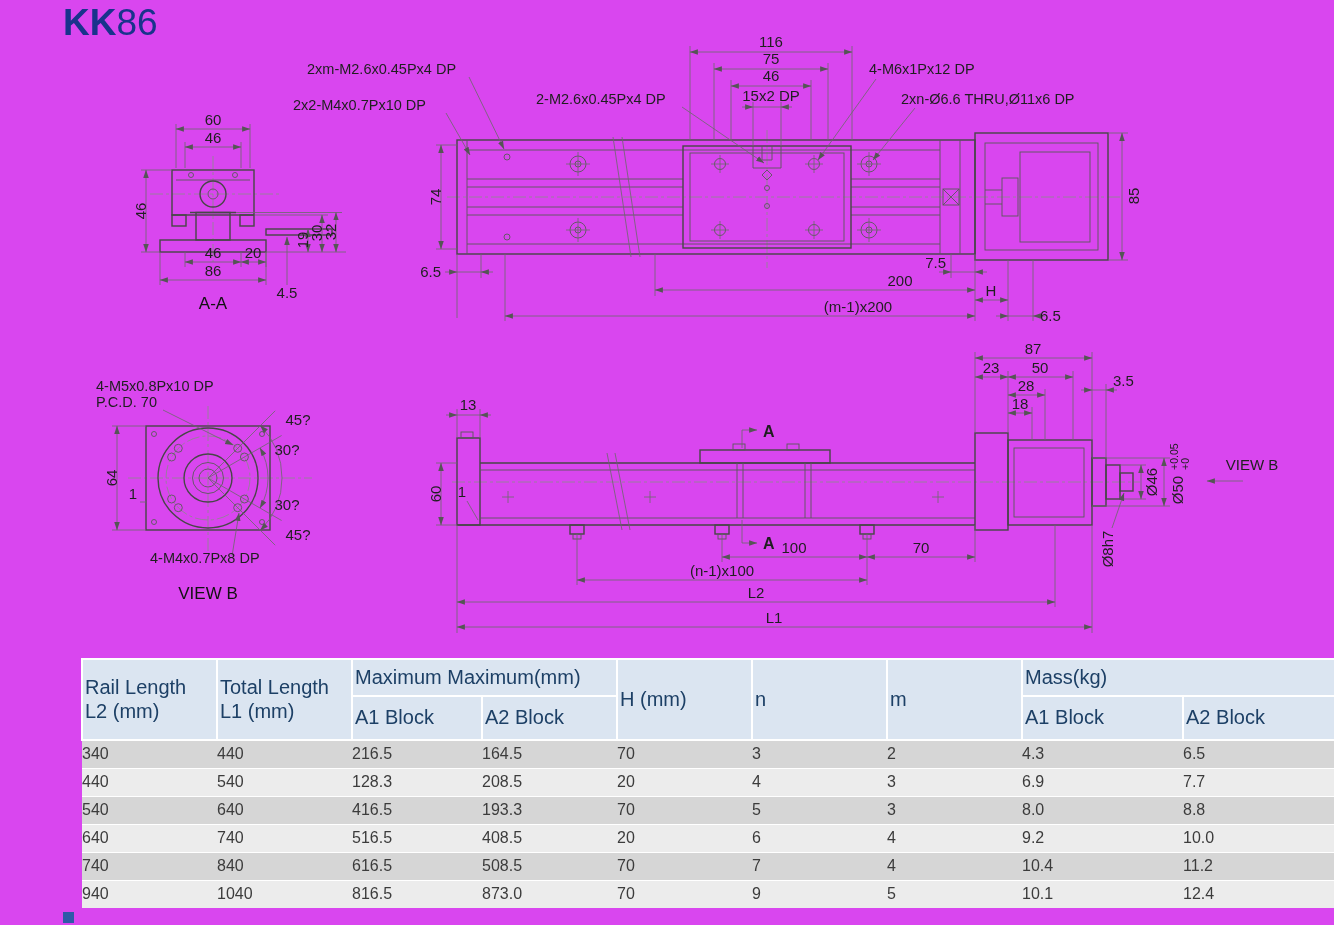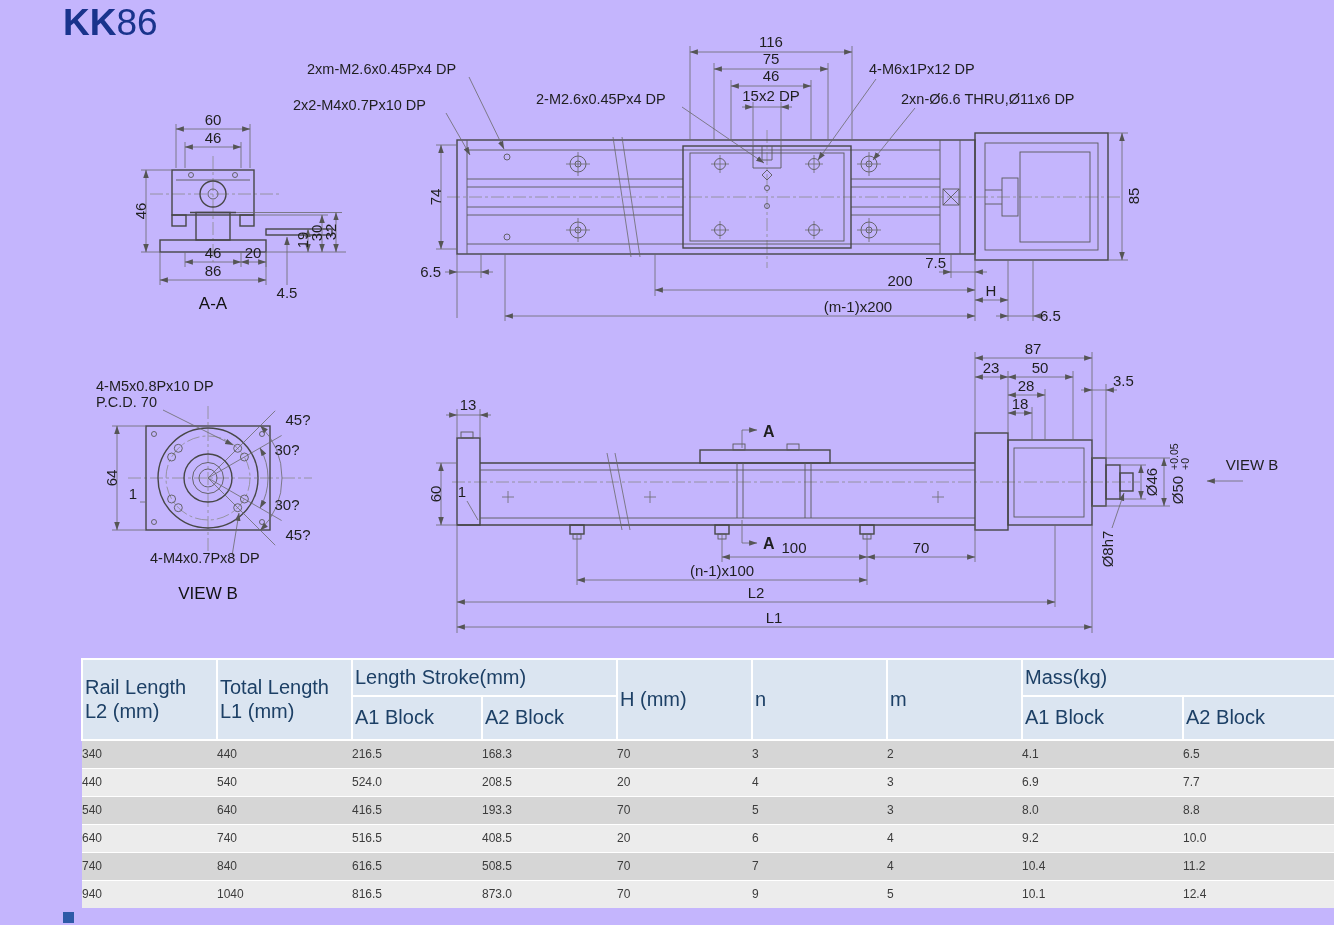--- a/index.html
+++ b/index.html
@@ -1,18 +1,18 @@
 <!DOCTYPE html>
 <html><head>
 <meta charset="utf-8">
 <style>
   * { box-sizing: border-box; }
   html,body { margin:0; padding:0; }
   body { width:1334px; height:925px; background:#ffffff; font-family:"Liberation Sans",sans-serif; position:relative; }
-  .page { position:absolute; inset:0; background:#c4b5fd; overflow:hidden; }
+  .page { position:absolute; inset:0; background:#d946ef; overflow:hidden; }
 
   .brand { position:absolute; left:63px; top:2px; color:#19338c; font-size:37px; }
   .brand .b1 { font-weight:800; }
   .brand .b2 { font-weight:400; }
 
   svg.drawing { position:absolute; left:0; top:0; }
   .o  { stroke:#474747; stroke-width:1.4; fill:none; }
   .i  { stroke:#5a5a5a; stroke-width:0.9; fill:none; }
   .d  { stroke:#6a6a6a; stroke-width:0.8; fill:none; }
   .cl { stroke:#8a8a8a; stroke-width:0.8; fill:none; stroke-dasharray:13 3 3 3; }
@@ -22,21 +22,21 @@
   .ds { font-size:15px; text-anchor:start; }
   .co { font-size:14.5px; text-anchor:start; }
   .vl { font-size:17px; text-anchor:middle; fill:#111; }
   .sa { font-size:16px; font-weight:bold; text-anchor:start; }
   .sm { font-size:10.5px; text-anchor:start; }
 
   .spec { position:absolute; left:81px; top:658px; width:1262px; border-collapse:collapse; table-layout:fixed; text-align:left; }
   .spec thead th { background:#dbe5f1; color:#1d4066; font-weight:400; font-size:20px; border:2px solid #ffffff; padding:1px 2px; line-height:1.18; vertical-align:middle; }
   .spec thead tr:first-child th { height:37px; }
   .spec thead tr:last-child th { height:44px; }
-  .spec tbody td { font-size:12px; color:#3c3c3c; padding:0; height:28px; border-top:1px solid #fff; }
+  .spec tbody td { font-size:16px; color:#3c3c3c; padding:0; height:28px; border-top:1px solid #fff; }
   .spec tbody tr:nth-child(odd) td { background:#d6d6d6; }
   .spec tbody tr:nth-child(even) td { background:#ececec; }
 
   .corner-dot { position:absolute; left:63px; top:912px; width:11px; height:11px; background:#2e5aa8; }
 </style>
 </head>
 <body>
 
 <div class="page">
 
@@ -374,49 +374,49 @@
     <thead>
       <tr>
         <th rowspan="2">
           <div>Rail Length</div>
           <div>L2 (mm)</div>
         </th>
         <th rowspan="2">
           <div>Total Length</div>
           <div>L1 (mm)</div>
         </th>
-        <th colspan="2">Length Stroke(mm)</th>
+        <th colspan="2">Maximum Maximum(mm)</th>
         <th rowspan="2">H (mm)</th>
         <th rowspan="2">n</th>
         <th rowspan="2">m</th>
         <th colspan="2">Mass(kg)</th>
       </tr>
       <tr>
         <th>A1 Block</th>
         <th>A2 Block</th>
         <th>A1 Block</th>
         <th>A2 Block</th>
       </tr>
     </thead>
     <tbody>
       <tr>
         <td>340</td>
         <td>440</td>
         <td>216.5</td>
-        <td>168.3</td>
+        <td>164.5</td>
         <td>70</td>
         <td>3</td>
         <td>2</td>
-        <td>4.1</td>
+        <td>4.3</td>
         <td>6.5</td>
       </tr>
       <tr>
         <td>440</td>
         <td>540</td>
-        <td>524.0</td>
+        <td>128.3</td>
         <td>208.5</td>
         <td>20</td>
         <td>4</td>
         <td>3</td>
         <td>6.9</td>
         <td>7.7</td>
       </tr>
       <tr>
         <td>540</td>
         <td>640</td>

